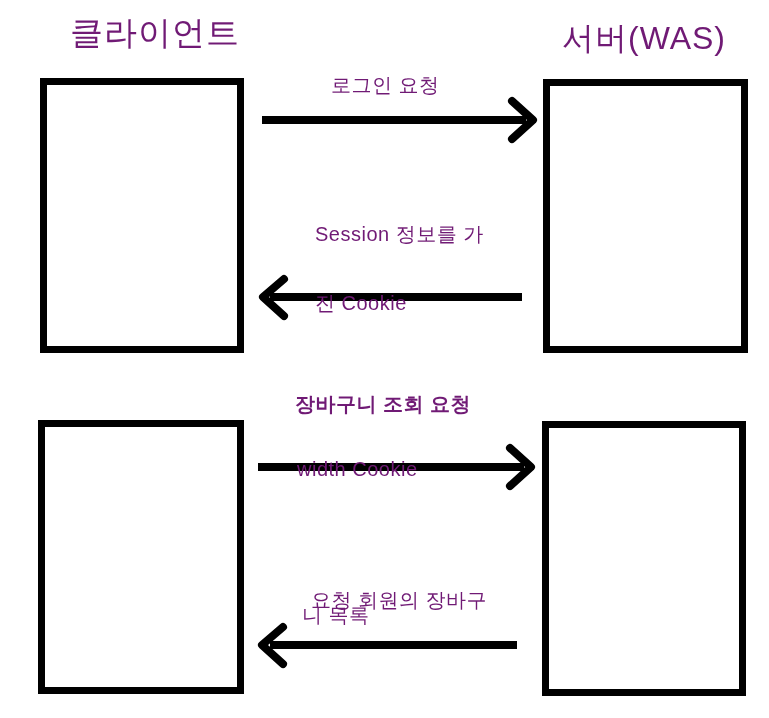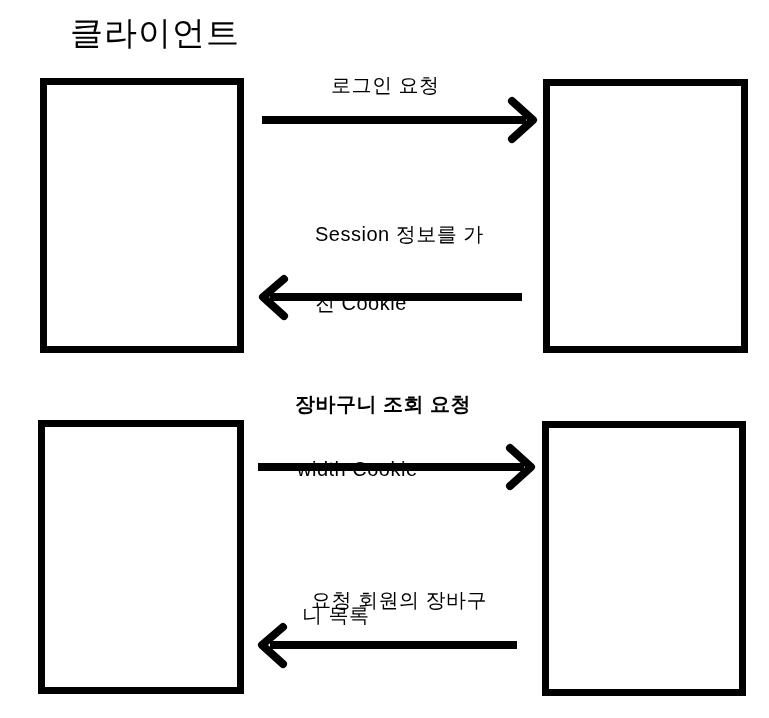--- a/index.html
+++ b/index.html
@@ -1,21 +1,21 @@
 <!DOCTYPE html>
 <html><head>
 <meta charset="utf-8">
 <style>
   html, body { margin: 0; padding: 0; background: #ffffff; }
   .canvas {
     position: relative;
     width: 769px;
     height: 718px;
     background: #ffffff;
-    color: #000000;
+    color: #701a75;
     font-family: "Liberation Sans", sans-serif;
     overflow: hidden;
   }
   .title {
     position: absolute;
     white-space: nowrap;
     font-weight: 400;
     letter-spacing: 1px;
   }
   .title-client { left: 70px; top: 11px; font-size: 33px; }
@@ -49,20 +49,21 @@
   .m4-l1 { left: 311px; top: 567px; margin-top: 20px; }
   .m4-l2 { left: 302px; top: 602px; }
 </style>
 </head>
 <body>
 
 <div class="canvas">
 
   <div class="title title-client">클라이언트</div>
 
+  <div class="title title-server">서버(WAS)</div>
 
   <div class="box box-c1"></div>
   <div class="box box-s1"></div>
   <div class="box box-c2"></div>
   <div class="box box-s2"></div>
 
   <svg class="arrows" viewBox="0 0 769 718" xmlns="http://www.w3.org/2000/svg">
 
     <g stroke="#000000" stroke-width="8" fill="none">
       <line x1="262" y1="120" x2="526" y2="120"></line>

